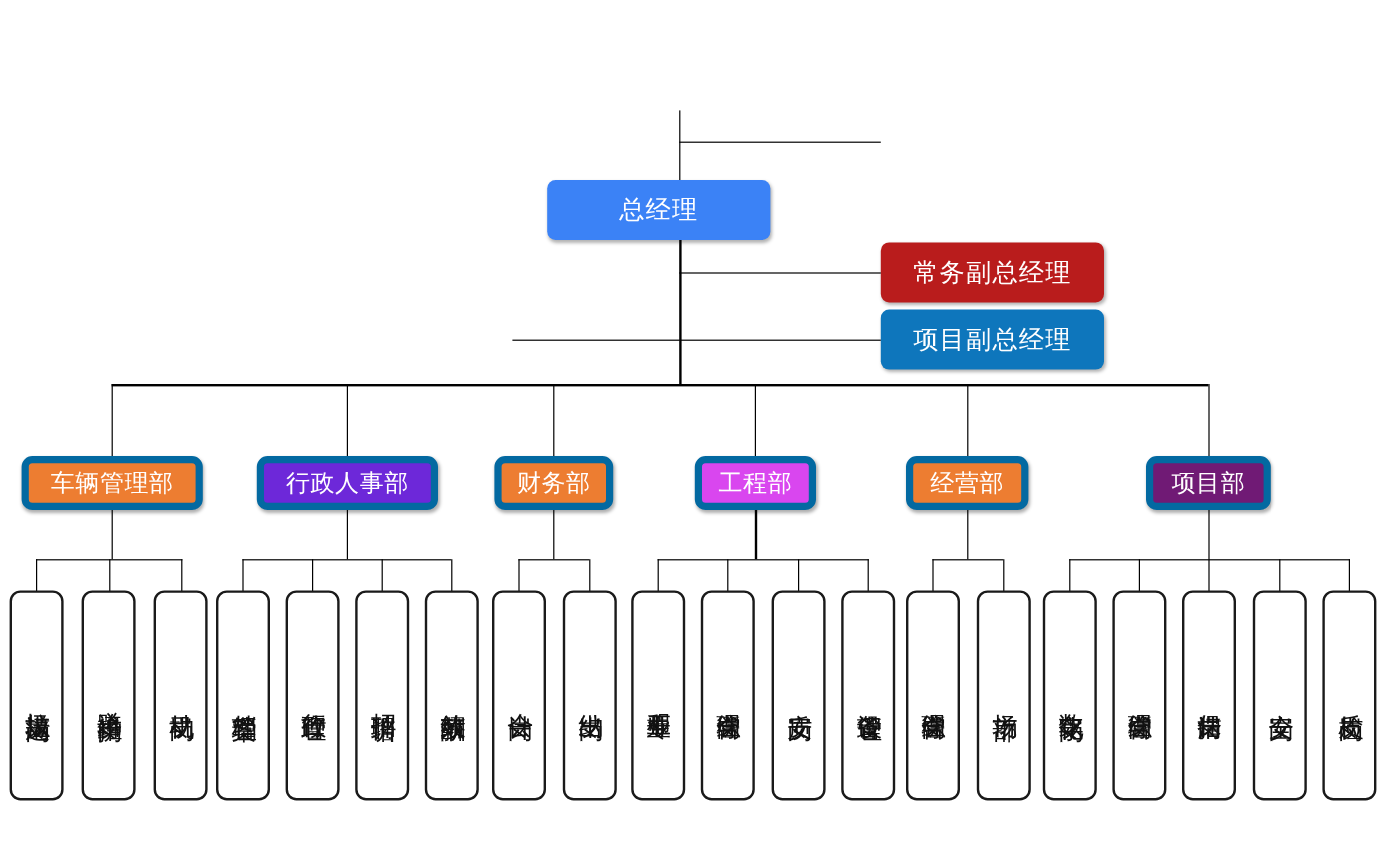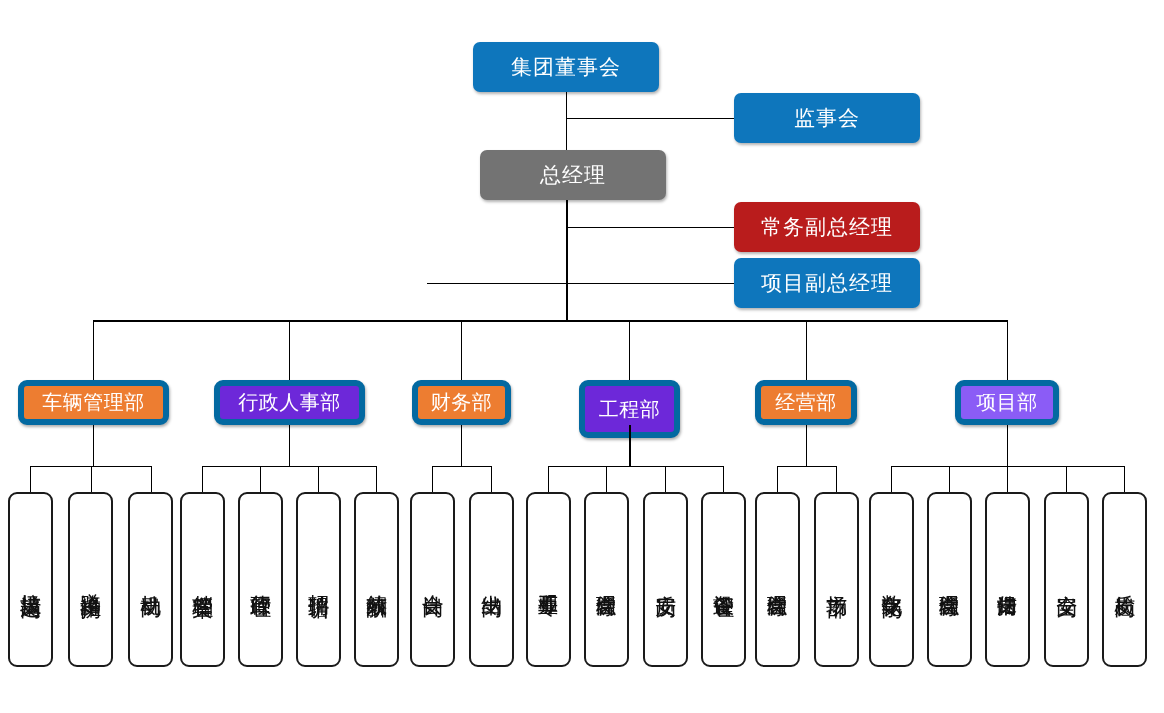--- a/index.html
+++ b/index.html
@@ -61,29 +61,23 @@
     letter-spacing:1px;
     white-space:nowrap;
   }
   .leaf.tight span{font-size:20px;letter-spacing:0px;line-height:1.0;}
 </style>
 </head>
 <body>
 
 <div id="chart" style="background: rgb(255, 255, 255);">
 
-  <div class="node-blue" style="left: 473px; top: 42px; width: 186px; height: 50px; background: rgb(14, 118, 188);">
-    <span>集团董事会</span>
-  </div>
-
-  <div class="node-blue" style="left: 734px; top: 93px; width: 186px; height: 50px; background: rgb(14, 118, 188);">
-    <span>监事会</span>
-  </div>
-
-  <div class="node-blue" style="left: 480px; top: 150px; width: 186px; height: 50px; background: #737373;">
+
+
+  <div class="node-blue" style="left: 456px; top: 150px; width: 186px; height: 50px; background: #3b82f6;">
     <span>总经理</span>
   </div>
 
   <div class="node-blue" style="left: 734px; top: 202px; width: 186px; height: 50px; background: #b91c1c;">
     <span>常务副总经理</span>
   </div>
 
   <div class="node-blue" style="left: 734px; top: 258px; width: 186px; height: 50px; background: rgb(14, 118, 188);">
     <span>项目副总经理</span>
   </div>
@@ -108,27 +102,27 @@
 
   <div class="node-orange" style="left: 18px; top: 380px; width: 151px; height: 45px; background: rgb(237, 125, 49);">
     <span>车辆管理部</span>
   </div>
   <div class="node-orange" style="left: 214px; top: 380px; width: 151px; height: 45px; background: #6d28d9;">
     <span>行政人事部</span>
   </div>
   <div class="node-orange" style="left: 412px; top: 380px; width: 99px; height: 45px; background: rgb(237, 125, 49);">
     <span>财务部</span>
   </div>
-  <div class="node-orange" style="left: 579px; top: 380px; width: 101px; height: 58px; background: #6d28d9;">
+  <div class="node-orange" style="left: 579px; top: 380px; width: 101px; height: 45px; background: #d946ef;">
     <span>工程部</span>
   </div>
   <div class="node-orange" style="left: 755px; top: 380px; width: 102px; height: 45px; background: rgb(237, 125, 49);">
     <span>经营部</span>
   </div>
-  <div class="node-orange" style="left: 955px; top: 380px; width: 104px; height: 45px; background: #8b5cf6;">
+  <div class="node-orange" style="left: 955px; top: 380px; width: 104px; height: 45px; background: #701a75;">
     <span>项目部</span>
   </div>
 
   <div class="ln v" style="left: 93px; top: 425px; height: 41px; background: rgb(0, 0, 0);"></div>
   <div class="ln h" style="left: 30px; top: 466px; width: 122px; background: rgb(0, 0, 0);"></div>
   <div class="ln v" style="left: 30px; top: 466px; height: 27px; background: rgb(0, 0, 0);"></div>
   <div class="ln v" style="left: 91px; top: 466px; height: 27px; background: rgb(0, 0, 0);"></div>
   <div class="ln v" style="left: 151px; top: 466px; height: 27px; background: rgb(0, 0, 0);"></div>
 
   <div class="ln v" style="left: 289px; top: 425px; height: 41px; background: rgb(0, 0, 0);"></div>

